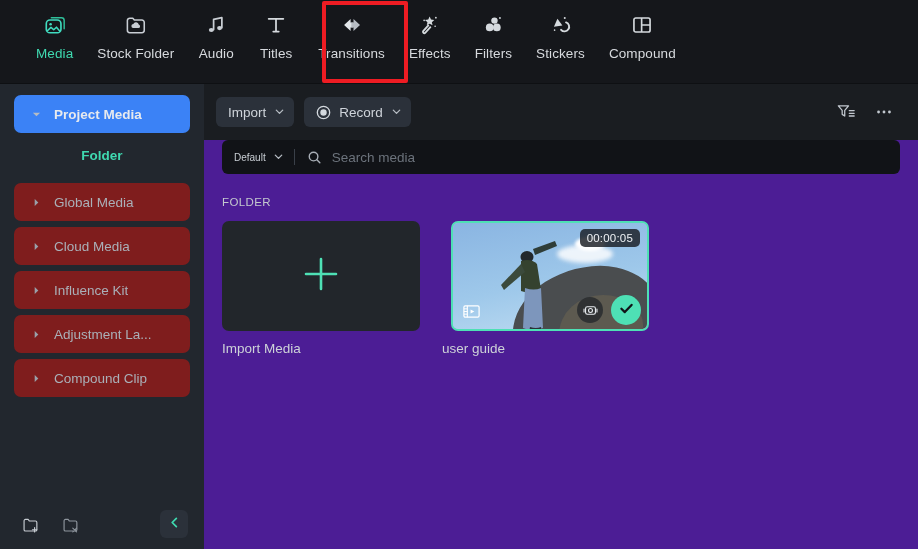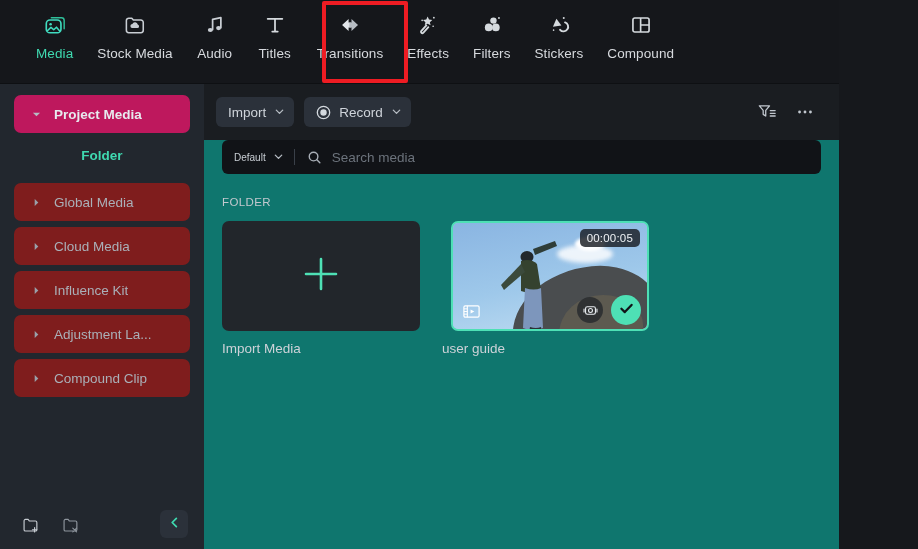--- a/index.html
+++ b/index.html
@@ -9,21 +9,21 @@
     width: 918px;
     height: 549px;
     overflow: hidden;
     background: #16181c;
     font-family: "Liberation Sans", sans-serif;
     -webkit-font-smoothing: antialiased;
   }
 
   .app {
     position: relative;
-    width: 839px;
+    width: 918px;
     height: 549px;
     background: #16181c;
     display: flex;
     flex-direction: column;
   }
 
   
   .tabbar {
     position: relative;
     height: 84px;
@@ -117,21 +117,21 @@
     margin-right: 8px;
   }
 
   .side-item .slabel {
     font-size: 13.5px;
     color: #aab0b8;
     white-space: nowrap;
     overflow: hidden;
   }
 
-  .side-item.selected { background: #be185d; }
+  .side-item.selected { background: #3b82f6; }
   .side-item.selected .slabel { color: #e7eaee; font-weight: bold; }
 
   .side-sub {
     height: 38px;
     margin: 0 14px 6px 14px;
     display: flex;
     align-items: center;
     justify-content: center;
     cursor: pointer;
     background: transparent;
@@ -168,21 +168,21 @@
     width: 28px; height: 28px;
     border-radius: 6px;
     background: #2b313a;
     display: flex; align-items: center; justify-content: center;
     cursor: pointer;
   }
 
   
   .main {
     flex: 1;
-    background: #0f766e;
+    background: #4c1d95;
     display: flex;
     flex-direction: column;
     min-width: 0;
     position: relative;
   }
 
   .main-toolbar {
     height: 56px;
     flex: 0 0 56px;
     display: flex;
@@ -411,21 +411,21 @@
       <span class="tlabel">Media</span>
     </div>
 
     <div class="tab">
       <span class="ticon">
         <svg width="24" height="22" viewBox="0 0 24 24" fill="none">
           <path d="M2.6 7.2a2.6 2.6 0 0 1 2.6-2.6h3.3l1.7 2h8.2a2.6 2.6 0 0 1 2.6 2.6v8.6a2.6 2.6 0 0 1-2.6 2.6H5.2a2.6 2.6 0 0 1-2.6-2.6V7.2z" stroke="#c9ced4" stroke-width="1.7" stroke-linejoin="round"></path>
           <path d="M8.6 15.4a2.3 2.3 0 0 1 .5-4.5 3.1 3.1 0 0 1 5.9.6 2 2 0 0 1-.3 3.9H8.6z" fill="#c9ced4"></path>
         </svg>
       </span>
-      <span class="tlabel">Stock Media</span>
+      <span class="tlabel">Stock Folder</span>
     </div>
 
     <div class="tab">
       <span class="ticon">
         <svg width="22" height="22" viewBox="0 0 24 24" fill="none">
           <path d="M9.4 17V5.8l9-1.9V15" stroke="#c9ced4" stroke-width="1.9" stroke-linecap="round" stroke-linejoin="round"></path>
           <ellipse cx="6.9" cy="17.4" rx="2.7" ry="2.2" fill="#c9ced4"></ellipse>
           <ellipse cx="15.9" cy="15.4" rx="2.7" ry="2.2" fill="#c9ced4"></ellipse>
         </svg>
       </span>

